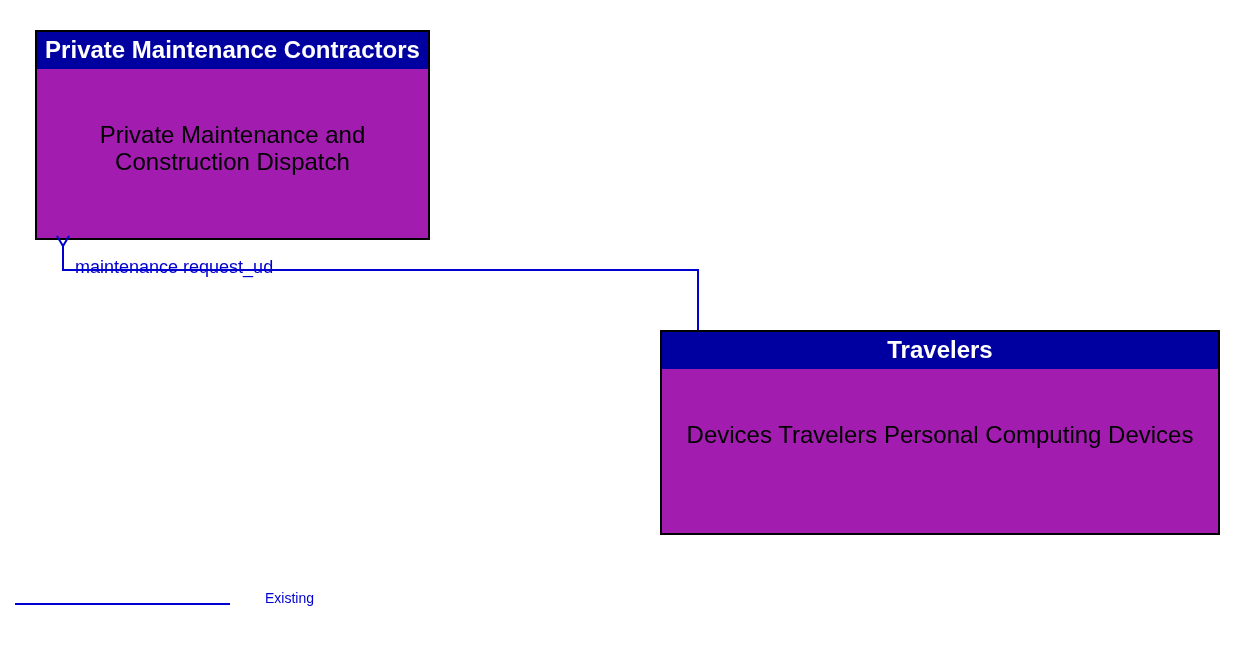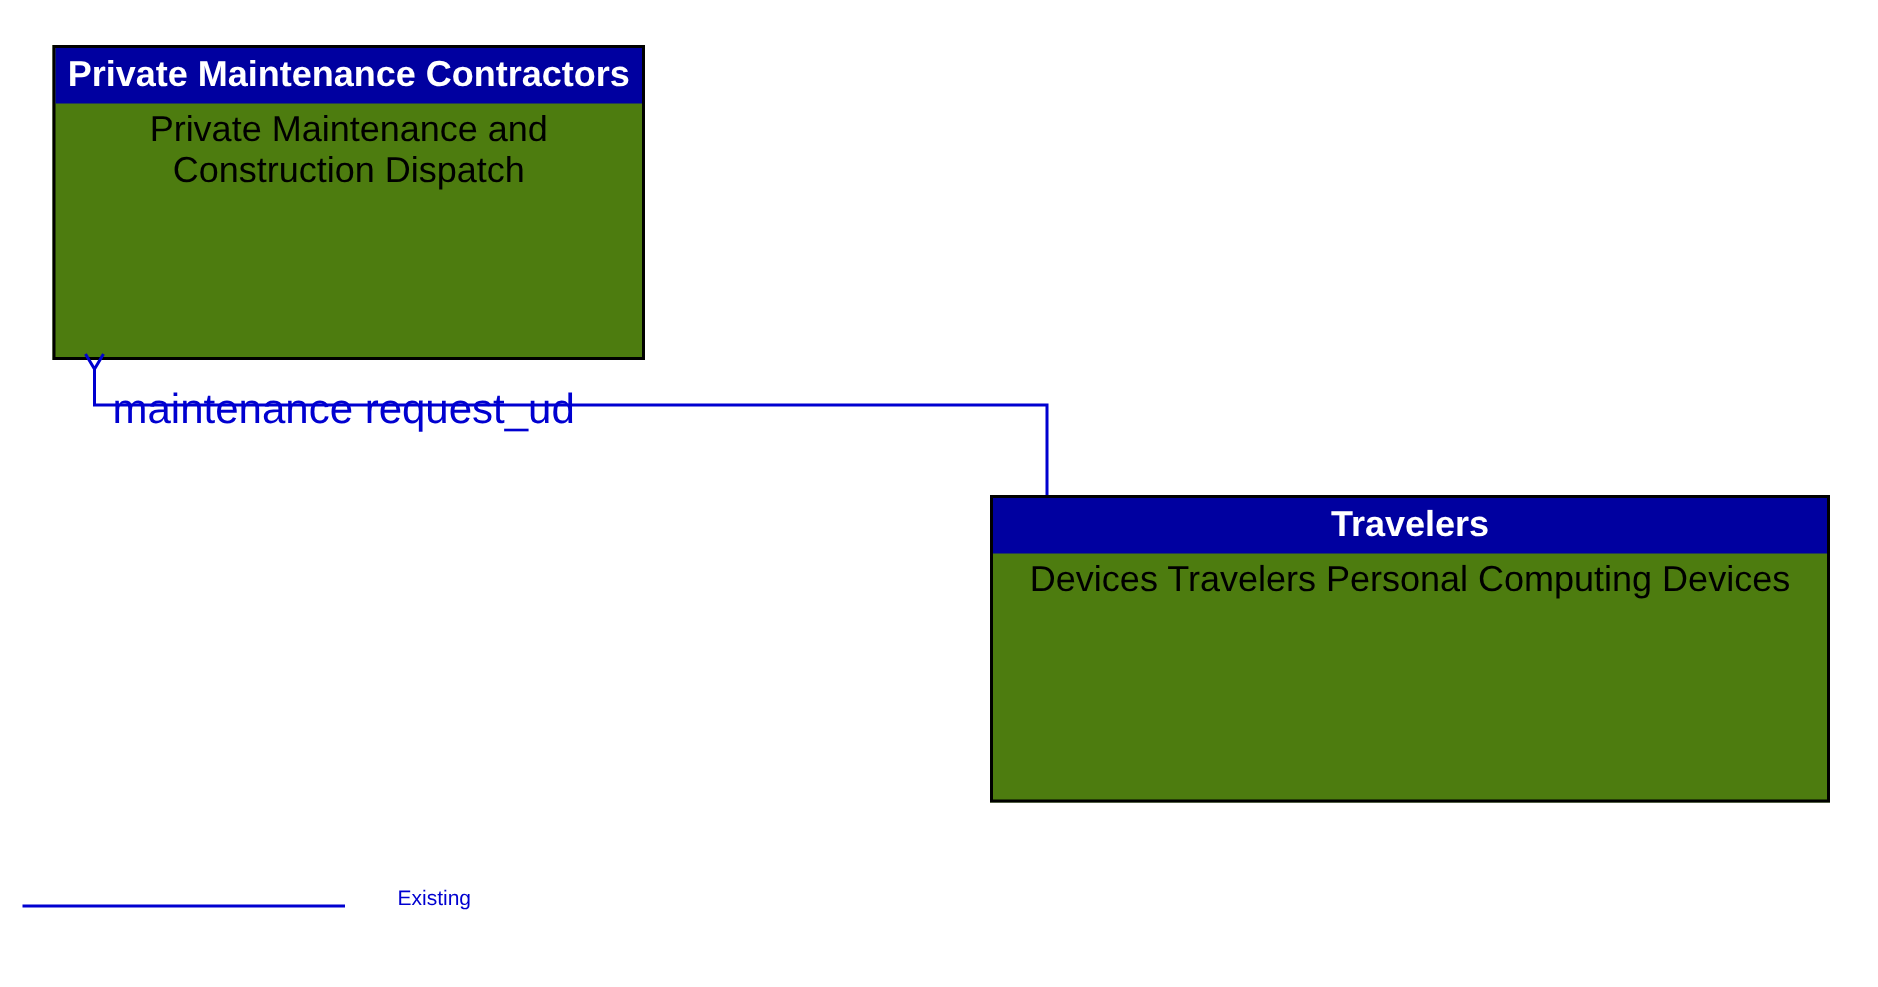--- a/index.html
+++ b/index.html
@@ -8,43 +8,44 @@
     width: 1252px;
     height: 658px;
     background: #ffffff;
     font-family: Arial, Helvetica, sans-serif;
     position: relative;
     overflow: hidden;
   }
   .box {
     position: absolute;
     border: 2px solid #000;
-    background: #4d7c0f;
+    background: #a21caf;
     box-sizing: border-box;
   }
   .box-header {
     background: #0000A0;
     color: #fff;
     font-weight: bold;
     text-align: center;
     padding: 4px 6px;
     font-size: 24px;
     line-height: 1.2;
   }
   .box-body {
     color: #000;
     text-align: center;
     font-size: 24px;
     padding: 4px 8px;
     line-height: 1.15;
+    margin-top: 48px;
   }
   .flow-label {
     position: absolute;
     color: #0000D0;
-    font-size: 28px;
+    font-size: 18px;
     white-space: nowrap;
   }
   .legend-line {
     position: absolute;
     height: 0;
     border-top: 2px solid #0000D0;
   }
   .legend-text {
     position: absolute;
     color: #0000D0;

